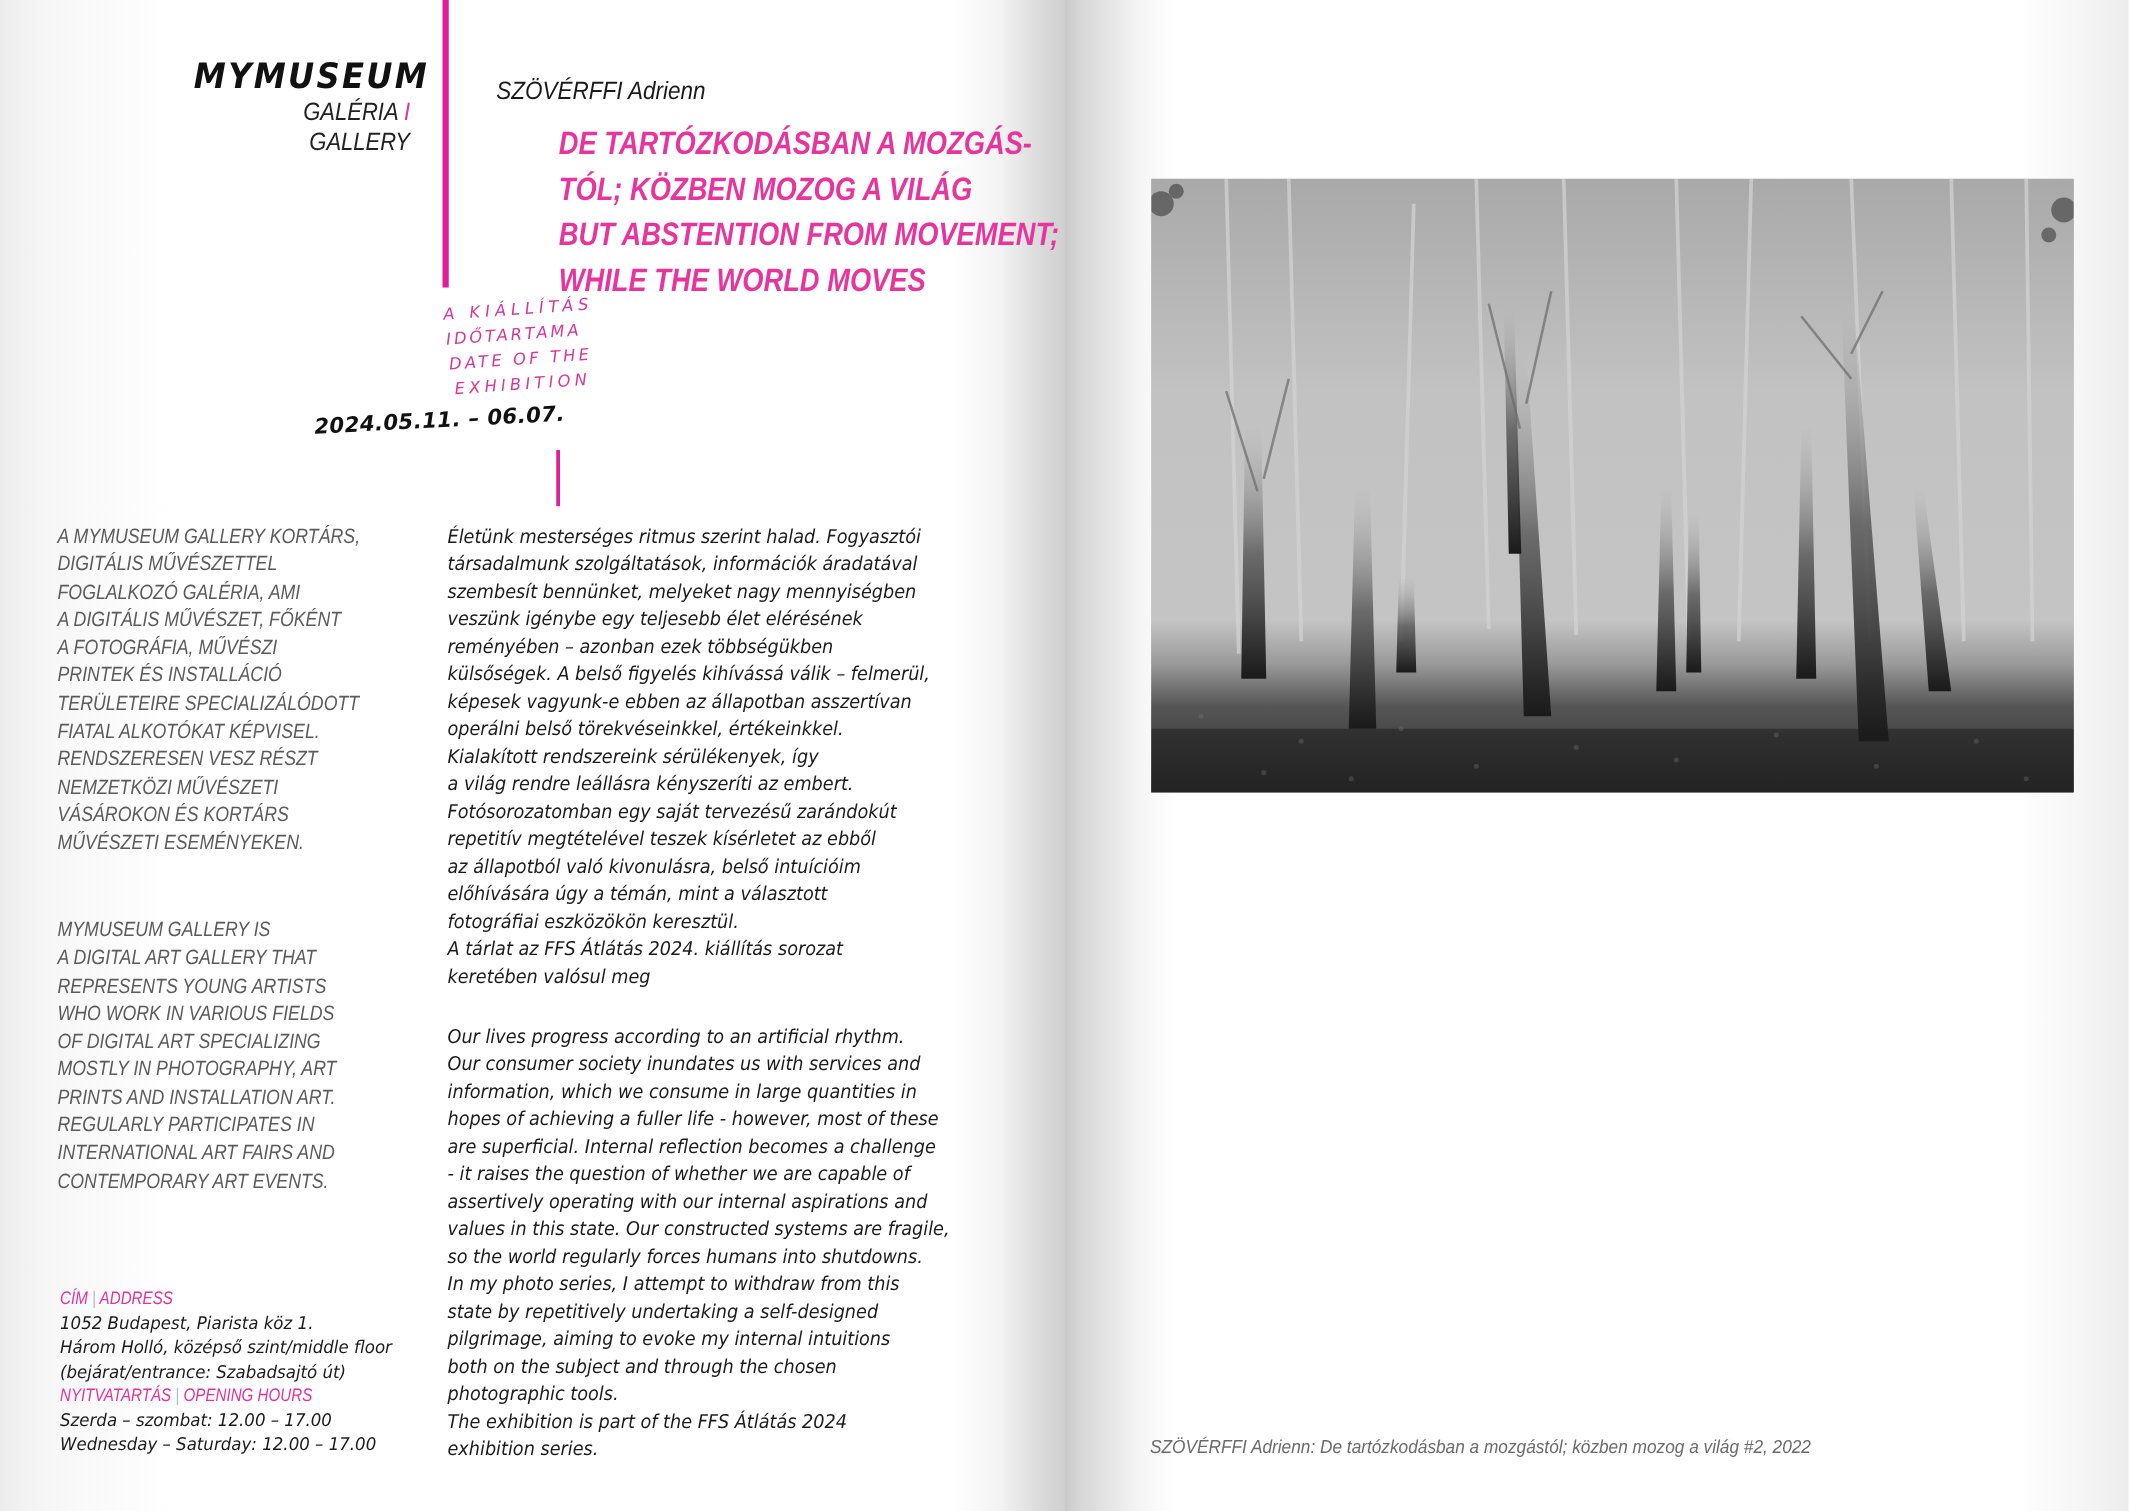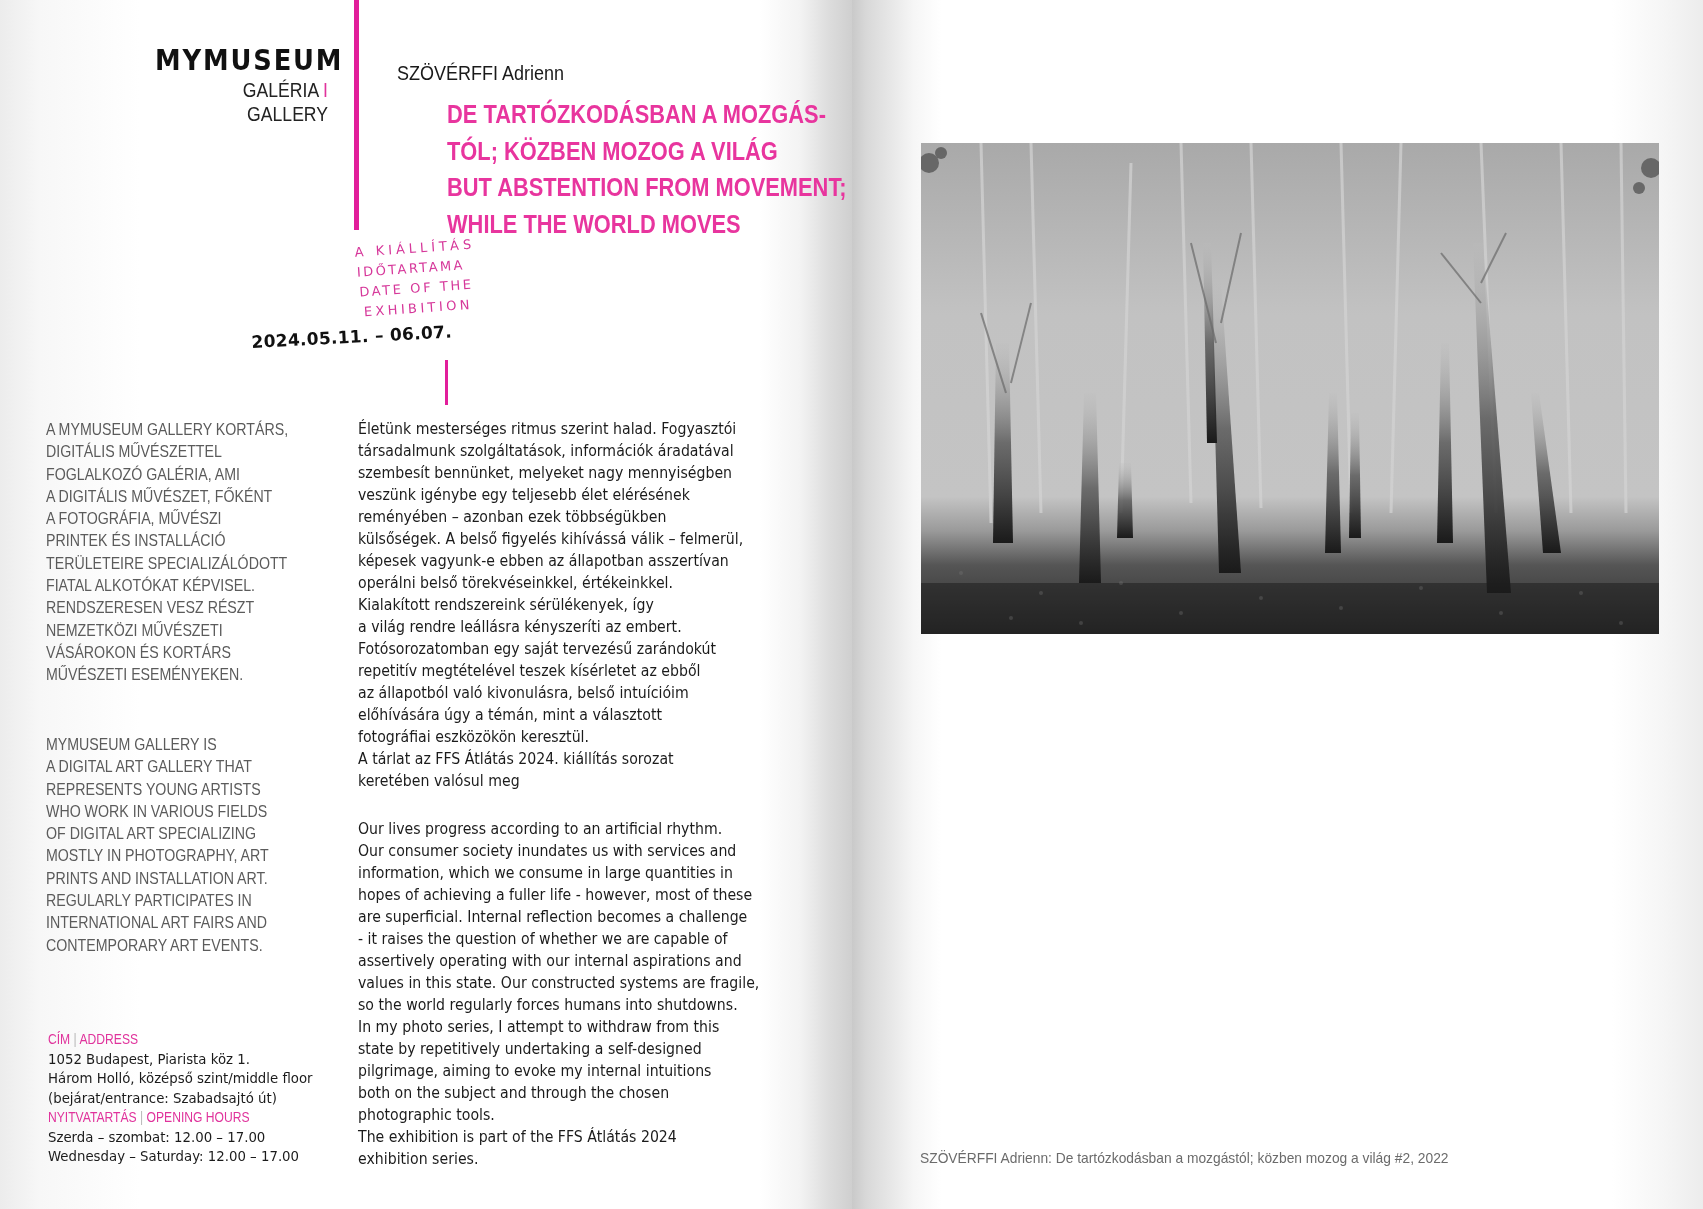--- a/index.html
+++ b/index.html
@@ -1,21 +1,21 @@
 <!DOCTYPE html>
 <html><head>
 <meta charset="utf-8">
 <style>
   html, body { margin: 0; padding: 0; }
   body {
     width: 1703px; height: 1209px; overflow: hidden; position: relative;
     background: #ffffff;
     font-family: "DejaVu Sans", sans-serif;
   }
-  .spread { position: absolute; left: 0; top: 0; width: 1703px; height: 1209px; }
+  .spread { position: absolute; left: 0; top: 0; width: 1703px; height: 1209px; font-style: italic; }
   .page-left {
     position: absolute; left: 0; top: 0; width: 852px; height: 1209px;
     background: linear-gradient(to right, #ececec 0px, #f7f7f7 40px, #ffffff 140px, #ffffff 760px, #f3f3f3 800px, #dcdcdc 830px, #cfcfcf 852px);
   }
   .page-right {
     position: absolute; left: 852px; top: 0; width: 851px; height: 1209px;
     background: linear-gradient(to right, #c9c9c9 0px, #d8d8d8 14px, #e8e8e8 40px, #f6f6f6 62px, #ffffff 90px, #ffffff 760px, #f6f6f6 810px, #ececec 851px);
   }
   .abs { position: absolute; }
 

